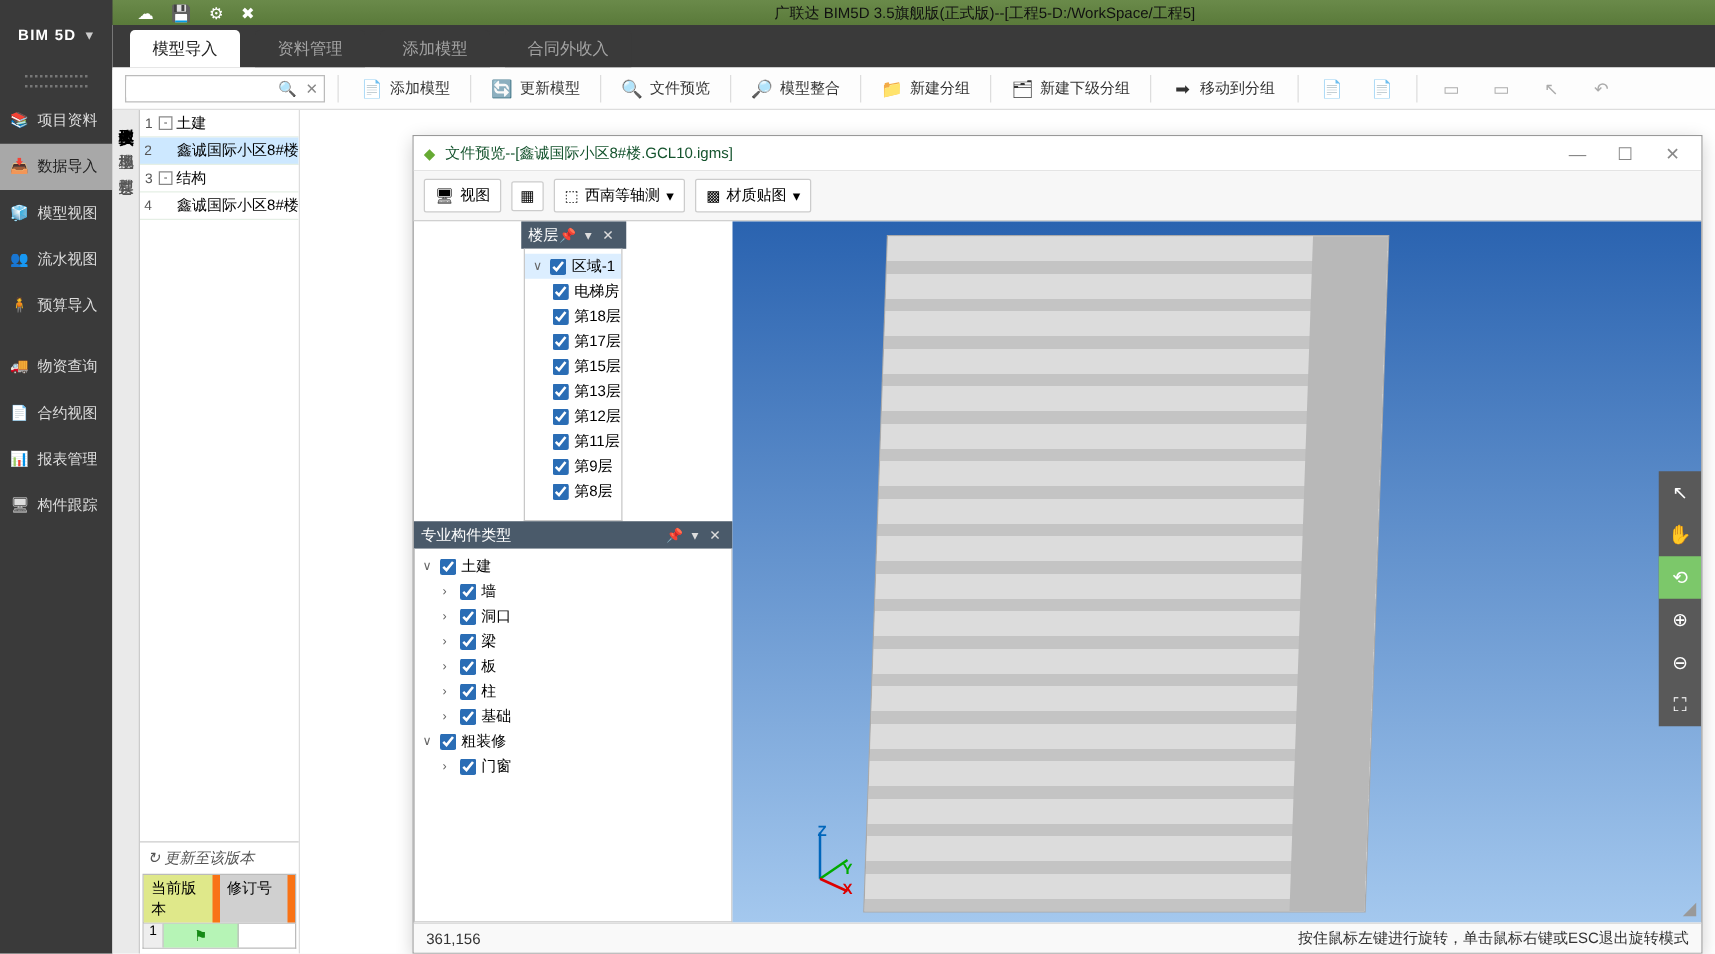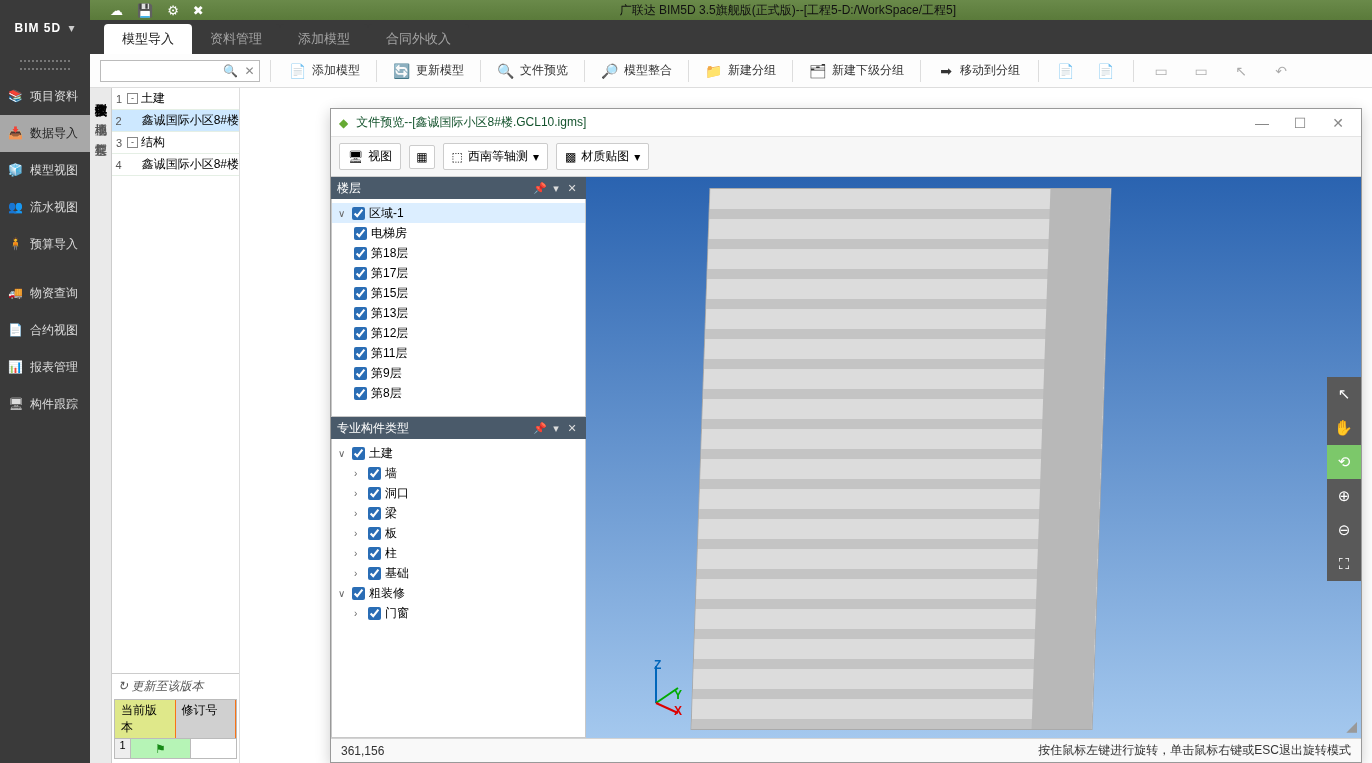--- a/index.html
+++ b/index.html
@@ -11,21 +11,21 @@
 .logo-band { position: absolute; top: 0; left: 0; width: 90px; height: 56px; background: #3a3a3a; color: #fff; display: flex; align-items: center; justify-content: center; font-size: 16px; font-weight: bold; letter-spacing: 1px; }
 .logo-band small { font-size: 12px; font-weight: normal; color: #ccc; margin-left: 3px; }
 .workspace { display: flex; height: calc(100% - 20px); }
 .sidebar { width: 90px; background: #3a3a3a; padding-top: 40px; display: flex; flex-direction: column; }
 .sidebar .grip { height: 10px; margin: 0 20px 8px; border-top: 2px dotted #777; border-bottom: 2px dotted #777; }
 .sidebar-item { display: flex; flex-direction: column; align-items: flex-start; padding: 10px 8px; color: #ddd; font-size: 12px; cursor: pointer; gap: 6px; flex-direction: row; }
 .sidebar-item.active { background: #a8a8a8; color: #222; }
 .sidebar-item .ic { width: 16px; height: 16px; display: inline-flex; align-items: center; justify-content: center; }
 .sidebar-sep { height: 12px; }
 .main { flex: 1; background: #fff; display: flex; flex-direction: column; position: relative; }
-.tabs { height: 34px; background: #3a3a3a; display: flex; align-items: flex-end; padding-left: 14px; gap: 0; }
+.tabs { height: 34px; background: #3a3a3a; display: flex; align-items: flex-end; padding-left: 14px; gap: 12px; }
 .tab { padding: 6px 18px; background: #3a3a3a; color: #a3a3a3; border-top-left-radius: 4px; border-top-right-radius: 4px; cursor: pointer; font-size: 13px; }
 .tab.active { background: #fff; color: #222; }
 .toolbar { height: 34px; background: #fdfdfd; border-bottom: 1px solid #ddd; display: flex; align-items: center; padding: 0 10px; gap: 6px; }
 .search { display: flex; align-items: center; border: 1px solid #bbb; background: #fff; height: 22px; width: 160px; }
 .search input { border: none; outline: none; width: 120px; padding: 0 4px; font-size: 12px; }
 .search .btn { width: 20px; text-align: center; color: #888; cursor: pointer; }
 .tbtn { display: flex; align-items: center; gap: 5px; padding: 3px 8px; cursor: pointer; color: #333; }
 .tbtn .ic { width: 18px; height: 18px; display: inline-flex; align-items: center; justify-content: center; font-size: 14px; }
 .tsep { width: 1px; height: 22px; background: #ddd; margin: 0 4px; }
 .content-row { flex: 1; display: flex; overflow: hidden; }
@@ -34,21 +34,21 @@
 .vstrip span.active { color: #000; font-weight: bold; }
 .midcol { width: 128px; background: #fff; border-right: 1px solid #ddd; display: flex; flex-direction: column; }
 .tree { flex: 1; font-size: 12px; overflow: hidden; }
 .tree-row { display: flex; align-items: center; height: 22px; border-bottom: 1px solid #e5efe5; padding-left: 2px; gap: 3px; white-space: nowrap; overflow: hidden; }
 .tree-row .num { width: 10px; text-align: center; color: #555; font-size: 11px; }
 .tree-row .collapse { width: 11px; height: 11px; border: 1px solid #888; font-size: 9px; line-height: 9px; text-align: center; color: #444; cursor: pointer; }
 .tree-row.selected { background: #cde8ff; }
 .version-bar { border-top: 1px solid #ccc; padding: 4px 2px; font-size: 12px; }
 .version-bar .upd { color: #555; cursor: pointer; padding: 2px 4px; font-style: italic; }
 .version-tbl { display: flex; border: 1px solid #bbb; margin-top: 4px; }
-.version-tbl .cell { flex:1; padding: 2px 6px; border-right: 1px solid #f97316; background: #d0d0d0; font-size: 12px; }
+.version-tbl .cell { flex:1; padding: 2px 6px; border-right: 6px solid #f97316; background: #d0d0d0; font-size: 12px; }
 .version-tbl .cell.h1 { background: #dfe88a; }
 .version-row { display: flex; border: 1px solid #bbb; border-top: none; height: 20px; }
 .version-row .c1 { width: 16px; text-align:center; background:#eee; border-right:1px solid #bbb; font-size:11px;}
 .version-row .c2 { width: 60px; background:#b6f4b6; border-right:1px solid #bbb; display:flex;align-items:center;justify-content:center;}
 .version-row .c3 { flex:1; }
 
 .preview { position: absolute; left: 240px; top: 88px; right: 10px; bottom: 0; background: #fff; border: 1px solid #999; box-shadow: 0 4px 14px rgba(0,0,0,.2); display: flex; flex-direction: column; }
 .pv-title { height: 28px; background: #fff; display: flex; align-items: center; padding: 0 8px; gap: 8px; border-bottom: 1px solid #e4e4e4; }
 .pv-title .label { color: #14532d; font-size: 12px; }
 .pv-title .spacer { flex: 1; }
@@ -288,21 +288,21 @@
             <span> ▾</span>
           </div>
         <div class="pv-tbtn">
             <span>▩</span>
             <span>材质贴图</span>
             <span> ▾</span>
           </div>
       </div>
       <div class="pv-body">
         <div class="pv-panels">
-          <div class="panel" style="height:240px;">
+          <div class="panel" style="height:240px;align-items:center;">
             <div class="panel-header">
               <span>楼层</span>
               <span class="spacer"></span>
               <span class="hbtn">📌</span>
               <span class="hbtn">▾</span>
               <span class="hbtn">✕</span>
             </div>
             <div class="panel-body">
                 <div class="floor-tree" id="floor-tree">
                   <div class="trow selected">

